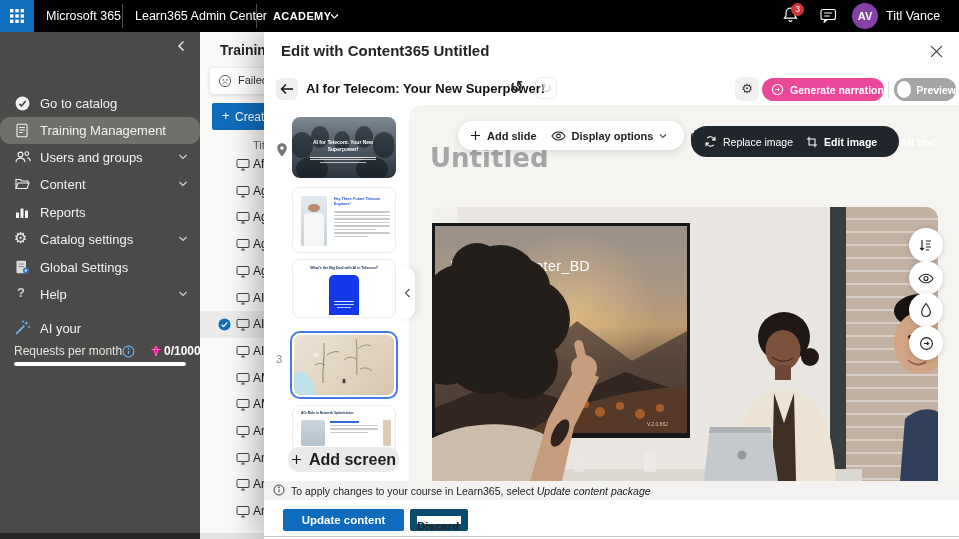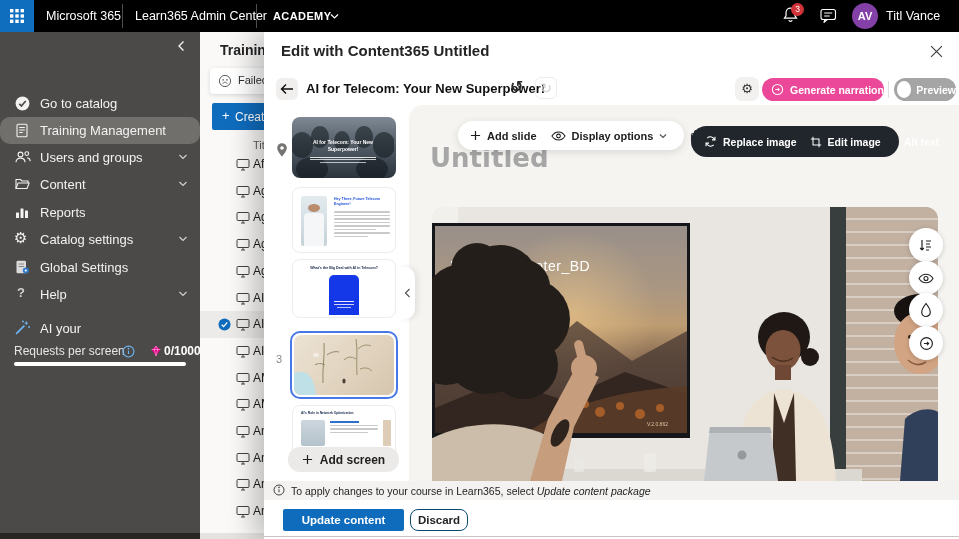--- a/index.html
+++ b/index.html
@@ -179,21 +179,21 @@
 
     <span class="abs" style="left:14px;top:287px;">
       <svg width="17" height="17" viewBox="0 0 16 16">
           <path d="M2 14L9.8 6.2" stroke="#6cb8f6" stroke-width="1.5"></path>
           <path d="M11.6 1.6l.6 1.6 1.6.6-1.6.6-.6 1.6-.6-1.6-1.6-.6 1.6-.6z" fill="#6cb8f6"></path>
           <circle cx="14.2" cy="7.6" r=".9" fill="#6cb8f6"></circle>
           <circle cx="8.4" cy="2.4" r=".9" fill="#6cb8f6"></circle>
         </svg>
     </span>
     <span class="abs" style="left:40px;top:289px;font-size:13px;color:#f3f2f1;">AI your</span>
-    <span class="abs" style="left:14px;top:312px;font-size:12px;color:#e8e6e4;">Requests per screen</span>
+    <span class="abs" style="left:14px;top:312px;font-size:12px;color:#e8e6e4;">Requests per month</span>
     <span class="abs" style="left:122px;top:313px;">
       <svg width="13" height="13" viewBox="0 0 12 12">
           <circle cx="6" cy="6" r="5" fill="none" stroke="#6cb8f6" stroke-width="1"></circle>
           <path d="M6 5.3v3" stroke="#6cb8f6" stroke-width="1"></path>
           <circle cx="6" cy="3.4" r=".8" fill="#6cb8f6"></circle>
         </svg>
     </span>
     <span class="abs" style="left:150px;top:313px;">
       <svg width="12" height="12" viewBox="0 0 12 12">
           <path d="M1.5 4.5L6 1l4.5 3.5L6 11z" fill="#e3008c"></path>
@@ -477,21 +477,21 @@
           <div class="tinyline"></div>
           <div class="tinyline" style="width:80%;"></div>
       </div>
       <div class="abs" style="left:90px;top:14px;width:8px;height:26px;background:#ddcdb6;border-radius:1px;"></div>
     </div>
 
     <div class="abs" style="left:24px;top:415px;width:111px;height:25px;background:#eceae8;border-radius:12px;cursor:pointer;z-index:3;display:flex;align-items:center;justify-content:center;">
       <svg width="11" height="11" viewBox="0 0 12 12">
           <path d="M6 1v10M1 6h10" stroke="#1f1f1f" stroke-width="1.3"></path>
         </svg>
-      <span style="margin-left:7px;font-size:12px;font-weight:600;color:#1f1f1f;">Add screen</span>
+      <span style="margin-left:7px;font-size:16px;font-weight:600;color:#1f1f1f;">Add screen</span>
     </div>
 
     <div class="abs" style="left:135px;top:235px;width:16px;height:52px;background:#fff;border-radius:0 10px 10px 0;box-shadow:3px 0 6px rgba(0,0,0,.08);cursor:pointer;">
       <svg class="abs" style="left:5px;top:21px;" width="7" height="10" viewBox="0 0 7 10">
           <path d="M5.5 1L1.5 5l4 4" stroke="#555" stroke-width="1.2" fill="none"></path>
         </svg>
     </div>
 
     <span class="abs" style="left:166px;top:111px;font-size:26px;font-weight:bold;color:#a6a6a6;font-family:'DejaVu Sans','Liberation Sans',sans-serif;">Untitled</span>
 
@@ -598,21 +598,21 @@
           </svg>
       </span>
     </div>
 
     <div class="abs" style="left:427px;top:94px;width:208px;height:31px;background:#20262c;border-radius:16px;display:flex;align-items:center;z-index:6;">
       <div style="display:flex;align-items:center;margin-left:13px;cursor:pointer;">
         <svg width="13" height="13" viewBox="0 0 14 14">
             <path d="M2.5 8.5a4.8 4.8 0 0 0 8 2.2M11.5 5.5a4.8 4.8 0 0 0-8-2.2" fill="none" stroke="#fff" stroke-width="1.2"></path>
             <path d="M11.8 2v3.2H8.6M2.2 12V8.8h3.2" fill="none" stroke="#fff" stroke-width="1.2"></path>
           </svg>
-        <span style="margin-left:6px;font-size:10.5px;font-weight:700;color:#fff;white-space:nowrap;">Replace image</span>
+        <span style="margin-left:6px;font-size:10.5px;font-weight:400;color:#fff;white-space:nowrap;">Replace image</span>
       </div>
       <div style="display:flex;align-items:center;margin-left:13px;cursor:pointer;">
         <svg width="12" height="12" viewBox="0 0 14 14">
             <path d="M3.5 1v9.5H13M1 3.5h9.5V13" fill="none" stroke="#fff" stroke-width="1.2"></path>
           </svg>
         <span style="margin-left:6px;font-size:10.5px;font-weight:700;color:#fff;white-space:nowrap;">Edit image</span>
       </div>
       <i style="width:1px;height:16px;background:rgba(255,255,255,.3);margin-left:12px;"></i>
       <span style="margin-left:11px;font-size:10.5px;font-weight:700;color:#fff;white-space:nowrap;cursor:pointer;">Alt text</span>
     </div>
@@ -622,21 +622,21 @@
         <svg width="12" height="12" viewBox="0 0 12 12">
             <circle cx="6" cy="6" r="5" fill="none" stroke="#424242" stroke-width="1"></circle>
             <path d="M6 5.3v3" stroke="#424242" stroke-width="1"></path>
             <circle cx="6" cy="3.4" r=".8" fill="#424242"></circle>
           </svg>
       </span>
       <span class="abs" style="left:27px;top:3.5px;font-size:10.5px;color:#242424;white-space:nowrap;"><span>To apply changes to your course in Learn365, select</span>&nbsp;<i>Update content package</i></span>
     </div>
 
     <div class="abs" style="left:19px;top:477px;width:121px;height:22px;background:#0f6cbd;border-radius:2px;color:#fff;font-size:11.5px;font-weight:600;text-align:center;line-height:22px;cursor:pointer;">Update content package</div>
-    <div class="abs" style="left:146px;top:477px;width:58px;height:22px;background:#fff;border:1px solid #0c4a6e;box-sizing:border-box;border-radius:8px;color:#242424;font-size:11.5px;font-weight:600;text-align:center;line-height:20px;cursor:pointer;">Discard</div>
+    <div class="abs" style="left:146px;top:477px;width:58px;height:22px;background:#fff;border:7px solid #0c4a6e;box-sizing:border-box;border-radius:2px;color:#242424;font-size:11.5px;font-weight:600;text-align:left;line-height:20px;cursor:pointer;">Discard</div>
     <div class="abs" style="left:0;top:504px;width:695px;height:1px;background:#c8c6c4;"></div>
   </section>
 
   <div class="fbtn" style="top:228px;">
     <svg width="16" height="16" viewBox="0 0 16 16">
         <path d="M4 3v10M4 13l-1.8-2.2M4 13l1.8-2.2" stroke="#222" stroke-width="1.2" fill="none"></path>
         <path d="M8 4h5M8 7h4M8 10h5M8 13h3" stroke="#222" stroke-width="1.2"></path>
       </svg>
   </div>
   <div class="fbtn" style="top:261px;">

